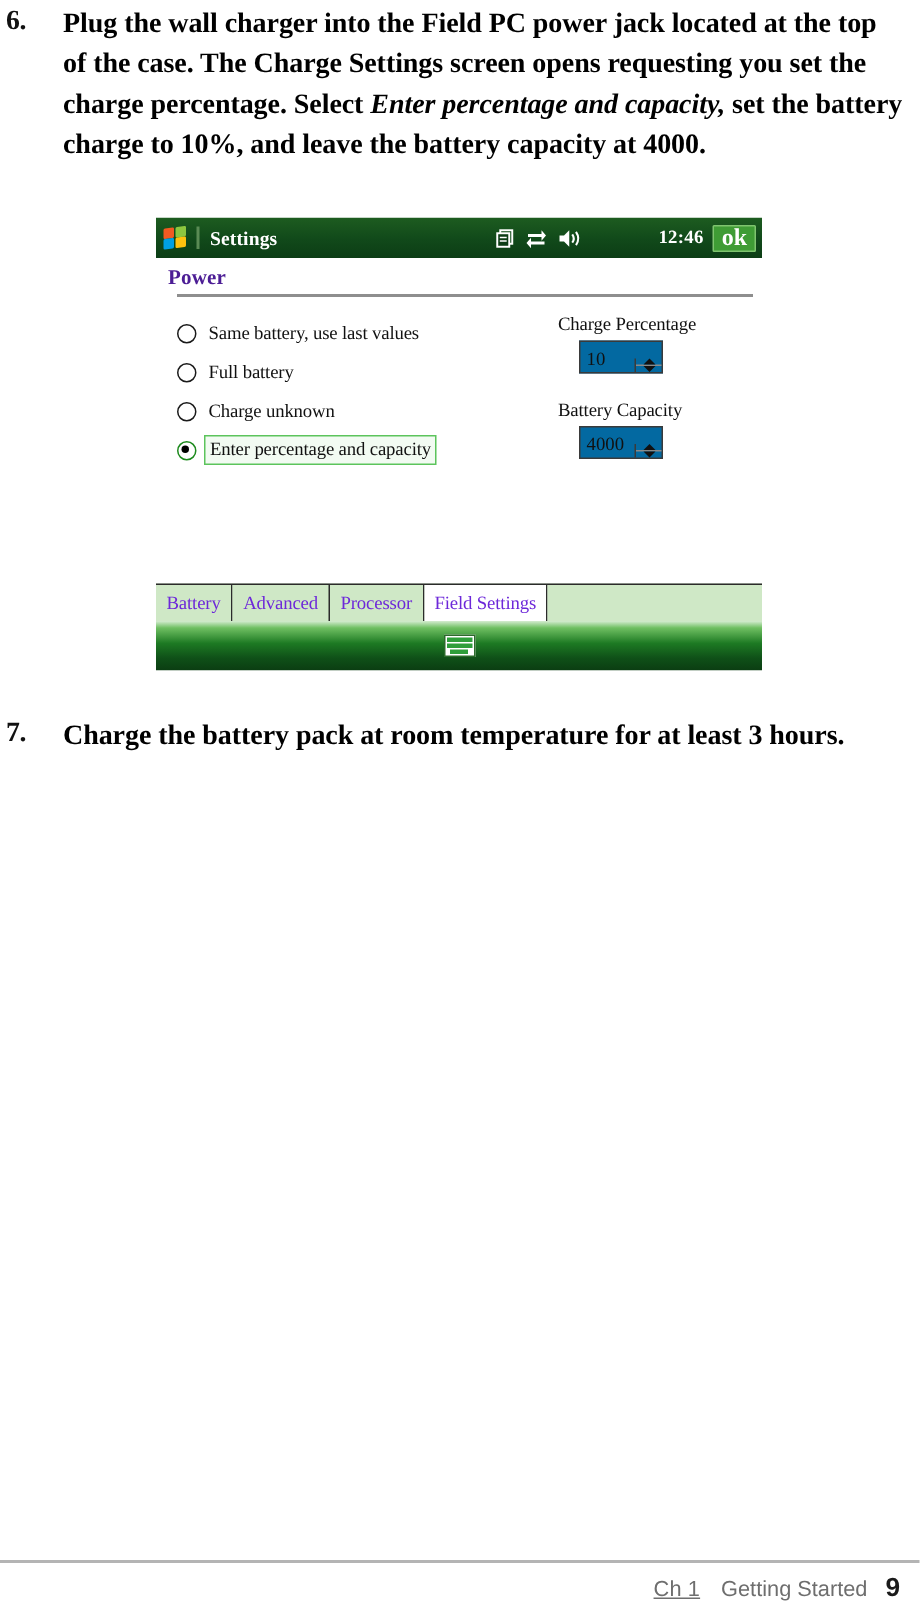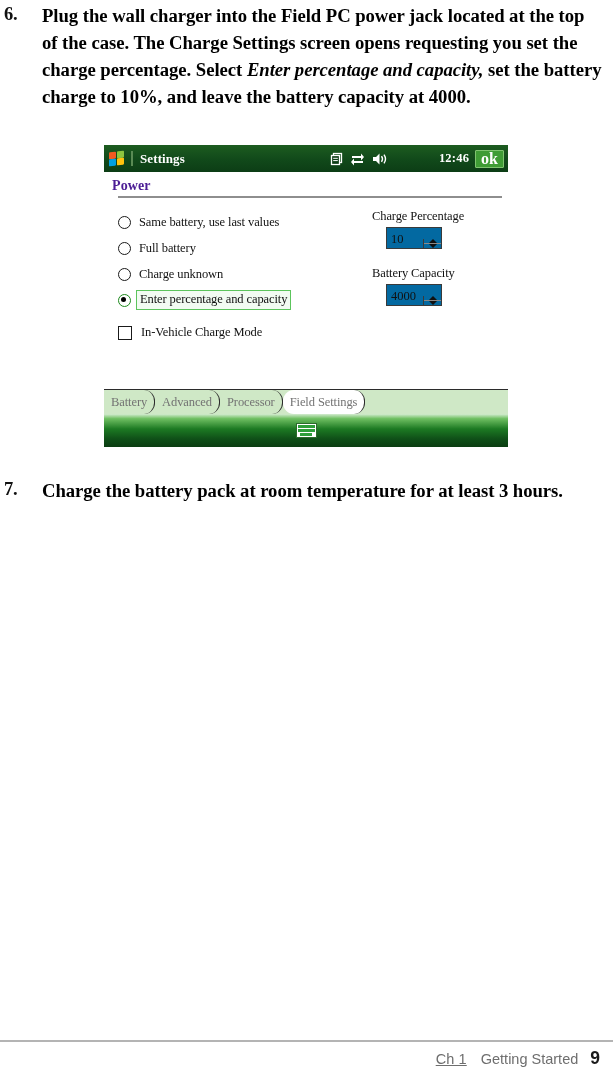--- a/index.html
+++ b/index.html
@@ -299,25 +299,24 @@
     background: #cfe8c6;
     border-top: 1.4px solid #2b2b2b;
     box-sizing: border-box;
   }
   .tab {
     border-right: 1.4px solid #2b2b2b;
     padding: 0 7px;
     display: flex;
     align-items: center;
     font-size: 12.5px;
-    color: #737373;
+    color: #6d28d9;
     background: #cfe8c6;
     white-space: nowrap;
     letter-spacing: -0.1px;
-    border-radius: 11px;
   }
   .tab.active {
     background: #ffffff;
   }
   .tab-filler {
     flex: 1 1 auto;
     background: #cfe8c6;
   }
 
   
@@ -442,24 +441,20 @@
         </div>
         <div class="opt-row">
           <div class="radio"></div>
           <div class="opt-label">Charge unknown</div>
         </div>
         <div class="opt-row">
           <div class="radio selected"></div>
           <div class="opt-label focused">Enter percentage and capacity</div>
         </div>
 
-        <div class="checkrow">
-          <div class="checkbox"></div>
-          <div class="opt-label">In-Vehicle Charge Mode</div>
-        </div>
       </div>
 
       <div class="spin-col">
         <div class="spin-label">Charge Percentage</div>
         <div class="spinner">
           <div class="spin-value">10</div>
           <div class="spin-btns">
             <div class="spin-btn up">
                 <div class="arrow-up"></div>
               </div>

